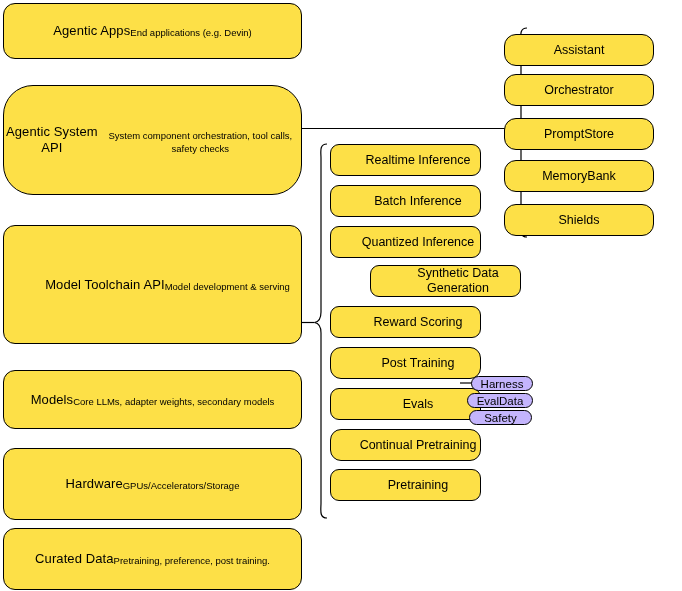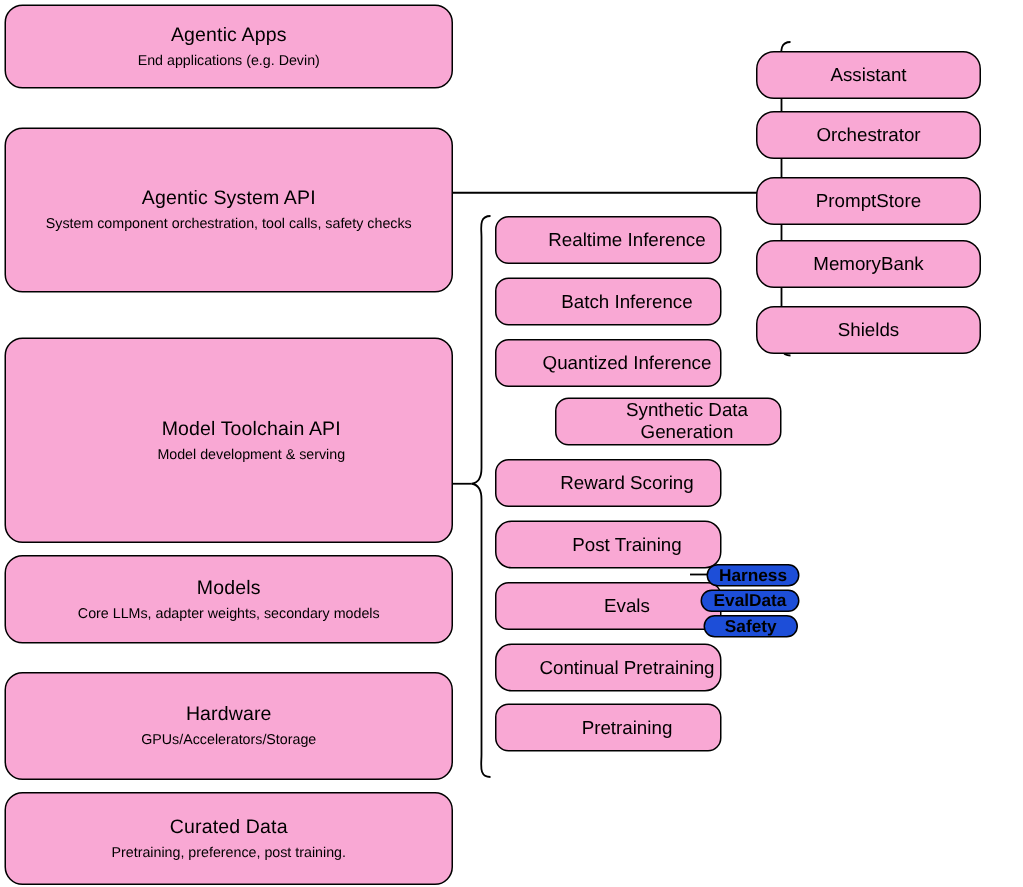--- a/index.html
+++ b/index.html
@@ -19,23 +19,22 @@
     position: absolute;
     left: 0; top: 0;
     width: 682px;
     height: 591px;
   }
 
   .node {
     position: absolute;
     box-sizing: border-box;
     border: 1px solid #000000;
-    background: #f9a8d4;
+    background: #fde047;
     display: flex;
-    flex-direction: column;
     align-items: center;
     justify-content: center;
     text-align: center;
   }
 
   
   .layer {
     border-radius: 12px;
     left: 3px;
     width: 299px;
@@ -59,30 +58,29 @@
     line-height: 15px;
   }
   .chip-mid { left: 330px; width: 151px; padding-left: 25px; }
   .chip-right { left: 504px; width: 150px; border-radius: 12px; }
 
   
   .pill {
     position: absolute;
     box-sizing: border-box;
     border: 1px solid #000000;
-    background: #1d4ed8;
+    background: #c4b5fd;
     border-radius: 999px;
     height: 15px;
     display: flex;
     align-items: center;
     justify-content: center;
     font-size: 11.5px;
     line-height: 14px;
     white-space: nowrap;
-    font-weight: bold;
   }
 
   svg.wires {
     position: absolute;
     left: 0; top: 0;
     width: 682px;
     height: 591px;
     pointer-events: none;
   }
   svg.wires path, svg.wires line {
@@ -121,26 +119,26 @@
     <line x1="460" y1="383" x2="480" y2="383"></line>
     <line x1="460" y1="401" x2="474" y2="401"></line>
     <line x1="460" y1="418" x2="478" y2="418"></line>
   </svg>
 
   <div class="node layer" style="top:3px;height:56px;">
     <div class="title">Agentic Apps</div>
     <div class="subtitle">End applications (e.g. Devin)</div>
   </div>
 
-  <div class="node layer" style="top:85px;height:110px;">
+  <div class="node layer" style="top:85px;height:110px;border-radius:30px;">
     <div class="title">Agentic System API</div>
     <div class="subtitle">System component orchestration, tool calls, safety checks</div>
   </div>
 
-  <div class="node layer" style="top:225px;height:137px;padding-left:30px;">
+  <div class="node layer" style="top:225px;height:119px;padding-left:30px;">
     <div class="title">Model Toolchain API</div>
     <div class="subtitle">Model development &amp; serving</div>
   </div>
 
   <div class="node layer" style="top:370px;height:59px;">
     <div class="title">Models</div>
     <div class="subtitle">Core LLMs, adapter weights, secondary models</div>
   </div>
 
   <div class="node layer" style="top:448px;height:72px;">

